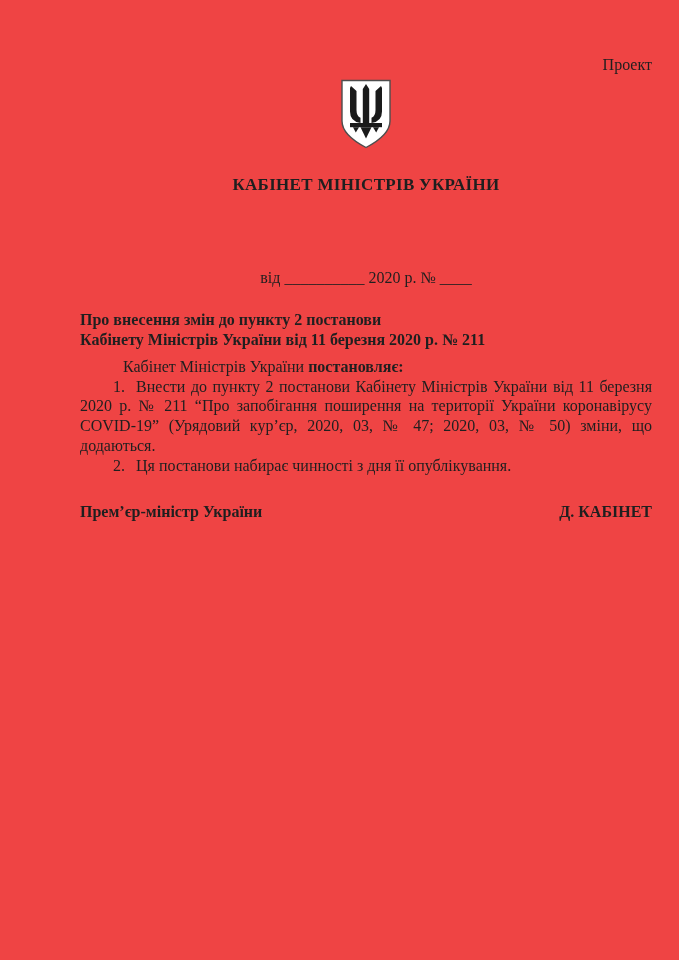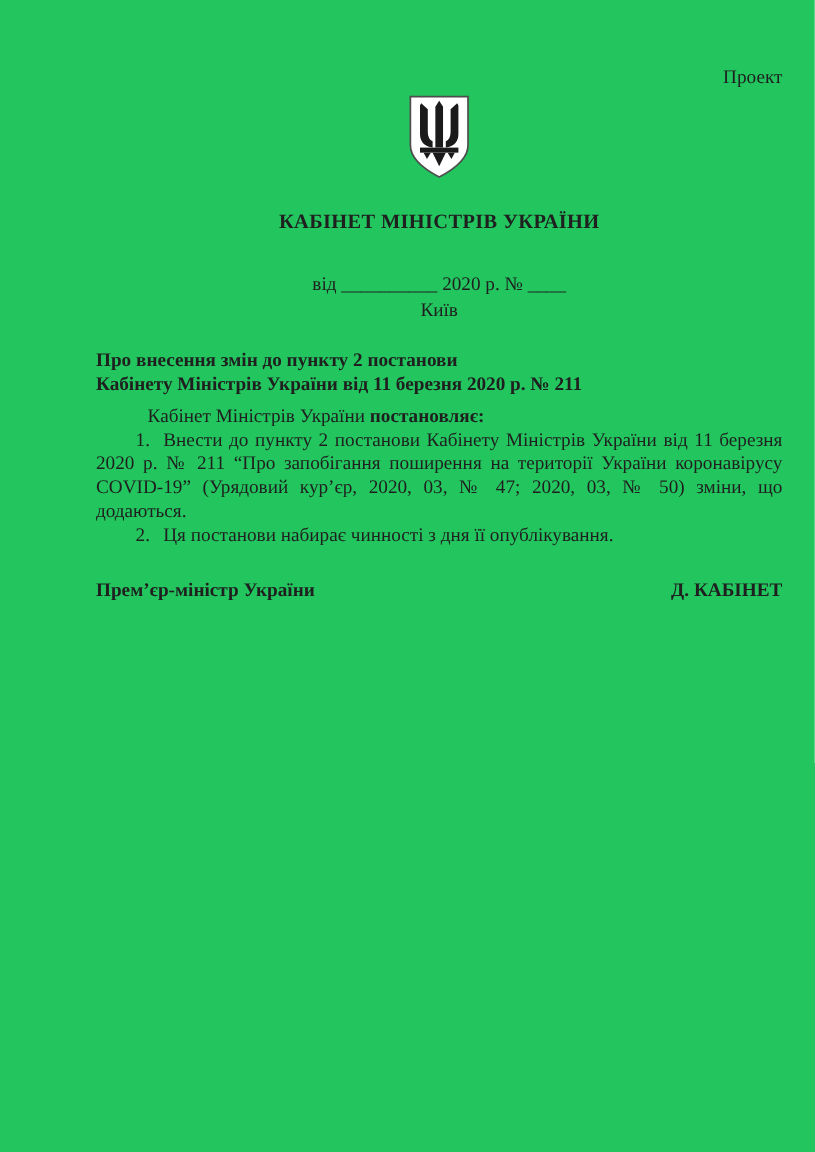--- a/index.html
+++ b/index.html
@@ -5,21 +5,21 @@
   * { margin: 0; padding: 0; box-sizing: border-box; }
   html, body { background: #ffffff; }
   body {
     width: 679px; height: 960px;
     font-family: "Liberation Serif", "DejaVu Serif", serif;
     color: #1f1f1f;
     overflow: hidden;
   }
   .page {
     width: 679px; height: 960px;
-    background: #22c55e;
+    background: #ef4444;
     padding: 55px 27px 0 80px;
   }
   .draft-line {
     text-align: right;
     font-size: 16px; line-height: 19px;
   }
   .emblem-wrap {
     margin-top: 5px;
     text-align: center;
     height: 70px;
@@ -33,21 +33,21 @@
     letter-spacing: 0.3px;
   }
   .doc-type {
     margin-top: 16px;
     text-align: center;
     font-weight: bold;
     font-size: 17px; line-height: 20px;
     letter-spacing: 1px;
   }
   .date-line {
-    margin-top: 32px;
+    margin-top: 72px;
     text-align: center;
     font-size: 16px; line-height: 21px;
     white-space: pre;
   }
   .city {
     text-align: center;
     font-size: 16px; line-height: 21px;
   }
   .doc-title {
     margin-top: 22px;
@@ -94,21 +94,20 @@
         <path d="M21.5,48.2 L32.5,48.2 L27,59.5 Z"></path>
       </g>
     </svg>
   </div>
 
   <div class="org-name">КАБІНЕТ МІНІСТРІВ УКРАЇНИ</div>
 
 
   <div class="date-line">від __________ 2020 р. № ____</div>
 
-  <div class="city">Київ</div>
 
   <div class="doc-title">
     <div>Про внесення змін до пункту 2 постанови</div>
     <div>Кабінету Міністрів України від 11 березня 2020 р. № 211</div>
   </div>
 
   <div class="body-block">
     <p class="preamble"><span>Кабінет Міністрів України </span><span class="verb">постановляє:</span></p>
 
     <p class="clause"><span class="num">1.</span><span>Внести до пункту 2 постанови Кабінету Міністрів України від 11 березня 2020 р. № 211 “Про запобігання поширення на території України коронавірусу COVID-19” (Урядовий кур’єр, 2020, 03, № 47; 2020, 03, № 50) зміни, що додаються.</span></p>

